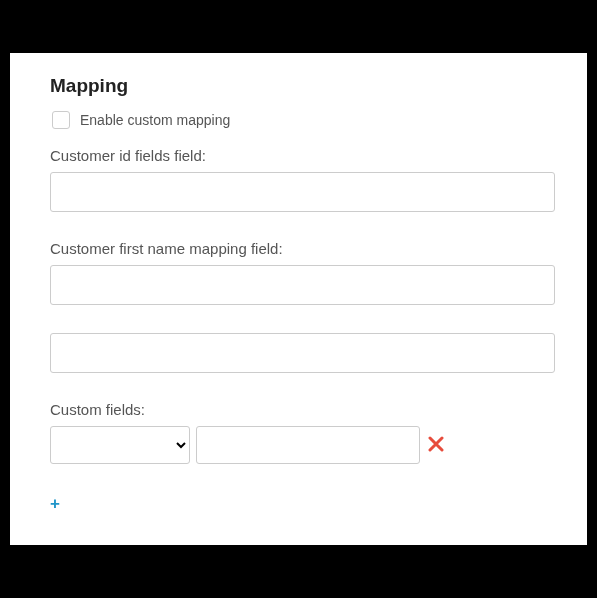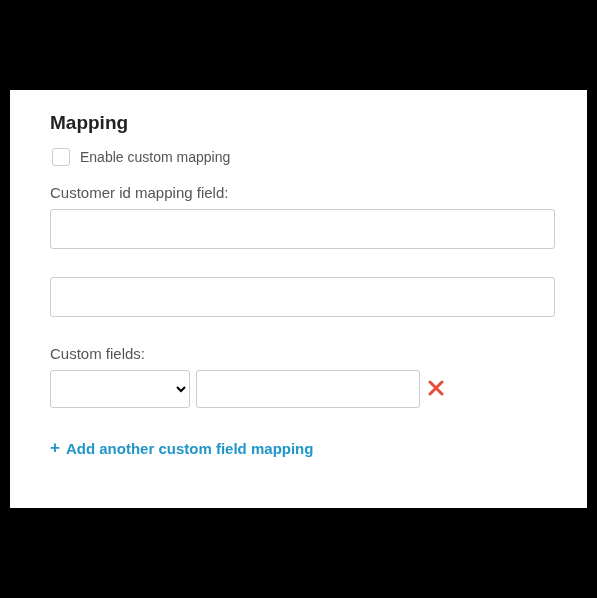--- a/index.html
+++ b/index.html
@@ -9,21 +9,21 @@
     background: #000;
     width: 597px;
     height: 598px;
     display: flex;
     align-items: center;
     justify-content: center;
   }
   .panel {
     background: #fff;
     width: 577px;
-    height: 418px;
+    height: 492px;
     padding: 22px 32px 22px 40px;
   }
   .title {
     font-size: 19px;
     font-weight: 700;
     color: #222;
     margin: 0 0 14px 0;
   }
   .checkbox-row {
     display: flex;
@@ -115,24 +115,28 @@
 <div class="panel">
 
   <h2 class="title">Mapping</h2>
 
   <div class="checkbox-row">
     <div class="checkbox"></div>
     <span class="checkbox-label">Enable custom mapping</span>
   </div>
 
   <div class="field-group">
-    <label class="field-label">Customer id mapping field:</label>
+    <label class="field-label">Customer id fields field:</label>
     <input type="text" class="text-input" value="" style="">
   </div>
 
+  <div class="field-group">
+    <label class="field-label">Customer first name mapping field:</label>
+    <input type="text" class="text-input" value="" style="">
+  </div>
 
   <div class="field-group">
     <input type="text" class="text-input" value="" style="">
   </div>
 
   <div class="field-group" style="margin-bottom:0;">
     <label class="field-label">Custom fields:</label>
     <div class="custom-row">
       <select class="select-input">
         <option></option>
@@ -141,16 +145,15 @@
       <span class="remove-icon">
         <svg width="16" height="16" viewBox="0 0 16 16">
             <path d="M2 2 L14 14 M14 2 L2 14" stroke="#e74c3c" stroke-width="3" stroke-linecap="round"></path>
           </svg>
       </span>
     </div>
   </div>
 
   <div class="add-link">
     <span class="plus">+</span>
-    <span>Add another custom field mapping</span>
   </div>
 
 </div>
 
 </body></html>

